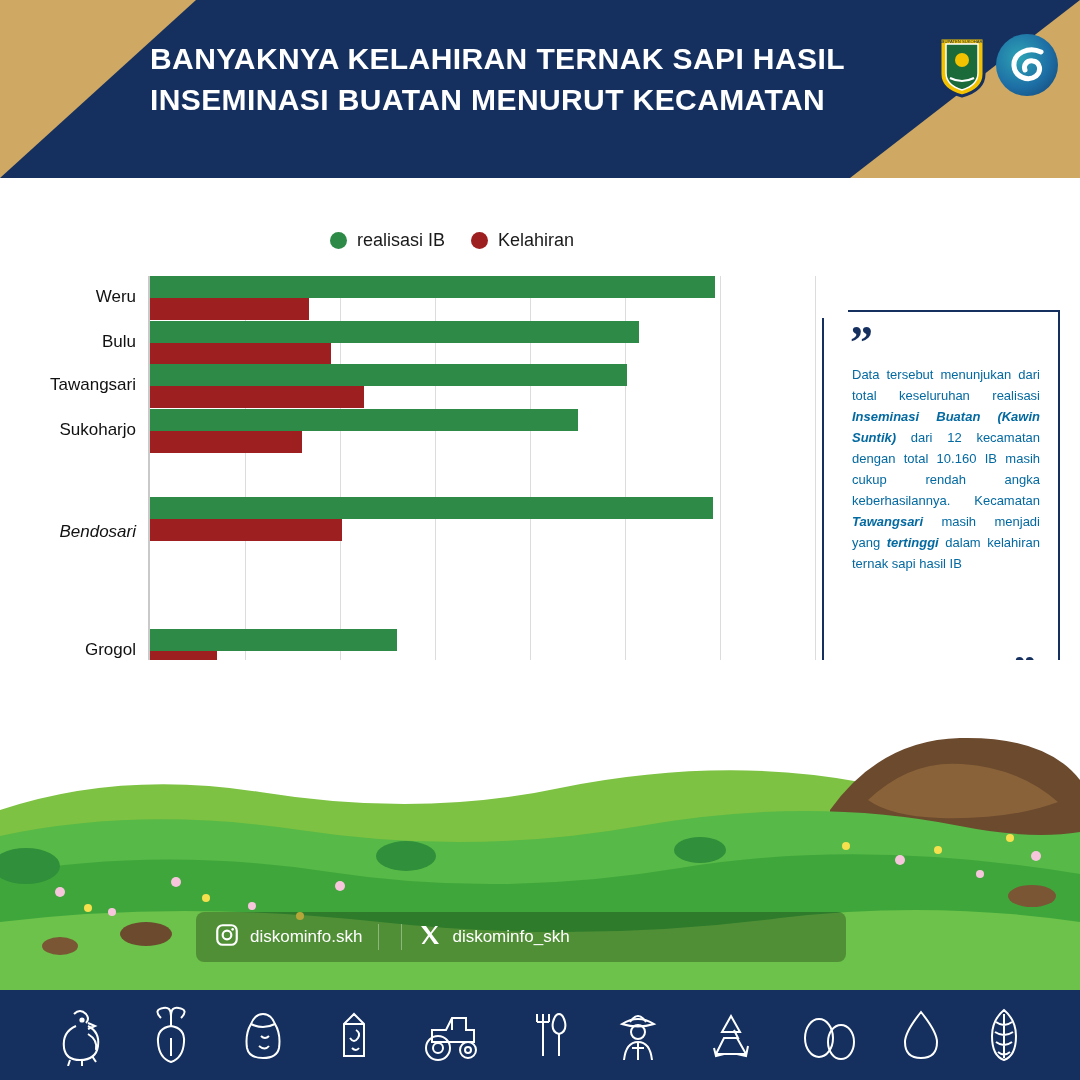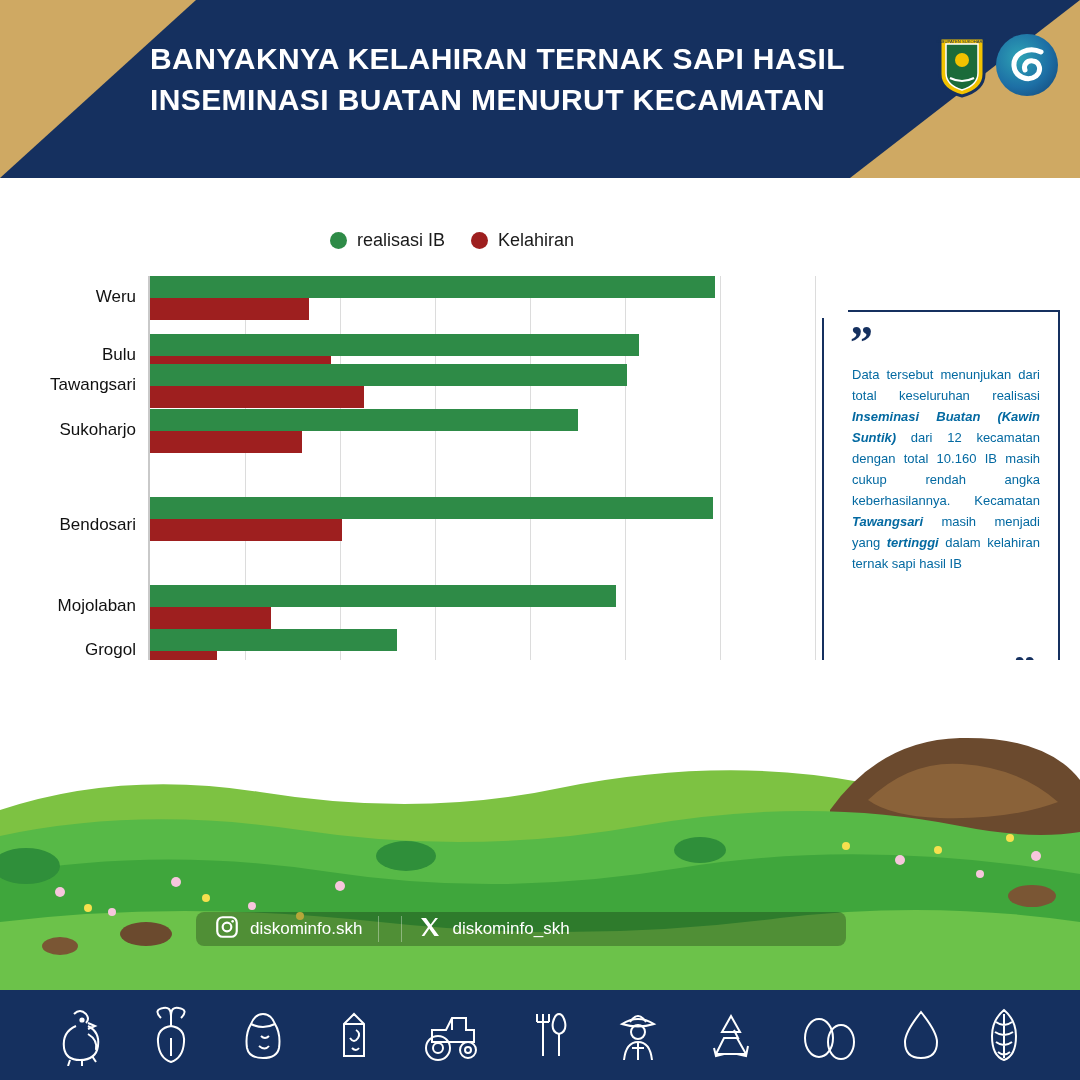--- a/index.html
+++ b/index.html
@@ -115,21 +115,21 @@
   .quote-text b { font-weight: bold; font-style: italic; }
 
   
   .scenery {
     position: absolute; top: 660px; left: 0; width: 1080px; height: 330px;
     overflow: hidden;
   }
 
   
   .social {
-    position: absolute; top: 912px; left: 196px; width: 650px; height: 34px;
+    position: absolute; top: 912px; left: 196px; width: 650px; height: 50px;
     background: rgba(0,0,0,0.26);
     border-radius: 8px;
     display: flex; align-items: center; gap: 10px;
     padding: 12px 18px;
     color: #ffffff; font-size: 17px;
   }
   .social .sep { width: 1px; height: 26px; background: rgba(255,255,255,0.35); margin: 0 6px; }
   .social-item { display: flex; align-items: center; gap: 10px; white-space: nowrap; }
 
   
@@ -187,44 +187,39 @@
         <div class="gridline" style="left: 285px;"></div>
         <div class="gridline" style="left: 380px;"></div>
         <div class="gridline" style="left: 475px;"></div>
         <div class="gridline" style="left: 570px;"></div>
         <div class="gridline" style="left: 665px;"></div>
         <div class="rowgroup" style="top: 0px; height: 44.1667px;">
           <div class="cat-label" style="top: 11.0833px;">Weru</div>
           <div class="bar green" title="realisasi IB: 1190" style="top: 0px; width: 565.25px; background: rgb(46, 139, 71);"></div>
           <div class="bar red" title="Kelahiran: 335" style="top: 22px; width: 159.125px; background: rgb(158, 31, 31);"></div>
         </div>
-        <div class="rowgroup" style="top: 58px; height: 62px;">
+        <div class="rowgroup" style="top: 45px; height: 62px;">
           <div class="cat-label" style="top: 11.0833px;">Bulu</div>
           <div class="bar green" title="realisasi IB: 1030" style="top: 0px; width: 489.25px; background: rgb(46, 139, 71);"></div>
           <div class="bar red" title="Kelahiran: 380" style="top: 22px; width: 180.5px; background: rgb(158, 31, 31);"></div>
         </div>
         <div class="rowgroup" style="top: 88.3333px; height: 44.1667px;">
           <div class="cat-label" style="top: 11.0833px;">Tawangsari</div>
           <div class="bar green" title="realisasi IB: 1005" style="top: 0px; width: 477.375px; background: rgb(46, 139, 71);"></div>
           <div class="bar red" title="Kelahiran: 450" style="top: 22px; width: 213.75px; background: rgb(158, 31, 31);"></div>
         </div>
         <div class="rowgroup" style="top: 132.5px; height: 44.1667px;">
           <div class="cat-label" style="top: 11.0833px;">Sukoharjo</div>
           <div class="bar green" title="realisasi IB: 900" style="top: 0px; width: 427.5px; background: rgb(46, 139, 71);"></div>
           <div class="bar red" title="Kelahiran: 320" style="top: 22px; width: 152px; background: rgb(158, 31, 31);"></div>
         </div>
         <div class="rowgroup" style="top: 220.833px; height: 44.1667px;">
-          <div class="cat-label" style="top: 18px;">Bendosari</div>
+          <div class="cat-label" style="top: 25px; font-style: italic;">Bendosari</div>
           <div class="bar green" title="realisasi IB: 1185" style="top: 0px; width: 562.875px; background: rgb(46, 139, 71);"></div>
           <div class="bar red" title="Kelahiran: 405" style="top: 22px; width: 192.375px; background: rgb(158, 31, 31);"></div>
-        </div>
-        <div class="rowgroup" style="top: 309.167px; height: 44.1667px;">
-          <div class="cat-label" style="top: 11.0833px;">Mojolaban</div>
-          <div class="bar green" title="realisasi IB: 980" style="top: 0px; width: 465.5px; background: rgb(46, 139, 71);"></div>
-          <div class="bar red" title="Kelahiran: 255" style="top: 22px; width: 121.125px; background: rgb(158, 31, 31);"></div>
         </div>
         <div class="rowgroup" style="top: 353.333px; height: 44.1667px;">
           <div class="cat-label" style="top: 11.0833px;">Grogol</div>
           <div class="bar green" title="realisasi IB: 520" style="top: 0px; width: 247px; background: rgb(46, 139, 71);"></div>
           <div class="bar red" title="Kelahiran: 140" style="top: 22px; width: 66.5px; background: rgb(158, 31, 31);"></div>
         </div>
         <div class="rowgroup" style="top: 397.5px; height: 44.1667px;">
           <div class="cat-label" style="top: 11.0833px;">Baki</div>
           <div class="bar green" title="realisasi IB: 410" style="top: 0px; width: 194.75px; background: rgb(46, 139, 71);"></div>
           <div class="bar red" title="Kelahiran: 145" style="top: 22px; width: 68.875px; background: rgb(158, 31, 31);"></div>

